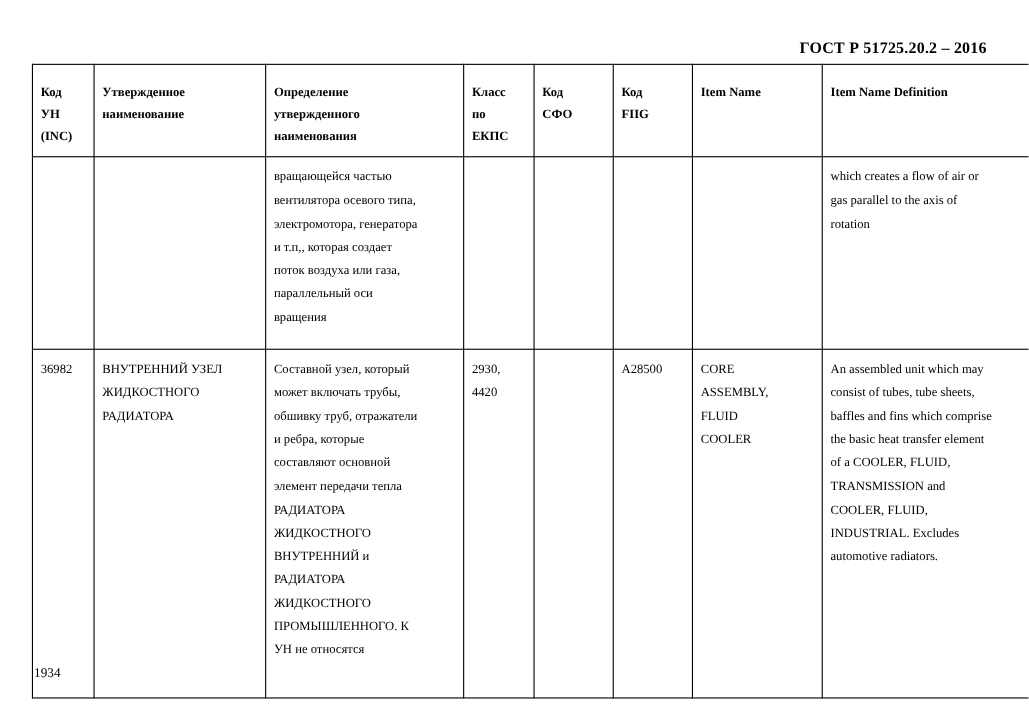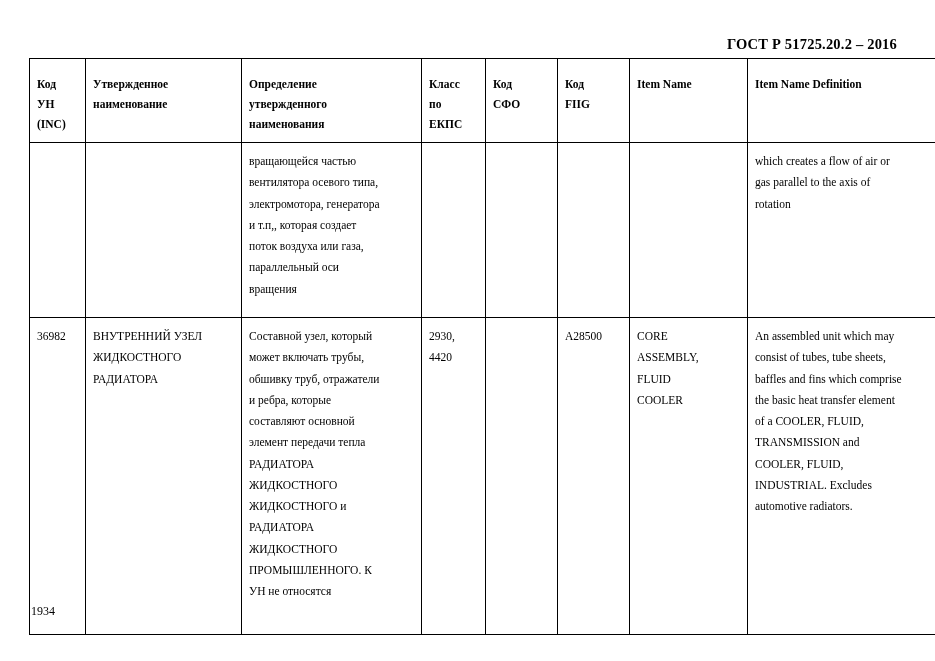--- a/index.html
+++ b/index.html
@@ -198,21 +198,21 @@
         <td class="c2">
             <span class="cellwrap">
               <span>Составной узел, который</span>
               <span>может включать трубы,</span>
               <span>обшивку труб, отражатели</span>
               <span>и ребра, которые</span>
               <span>составляют основной</span>
               <span>элемент передачи тепла</span>
               <span>РАДИАТОРА</span>
               <span>ЖИДКОСТНОГО</span>
-              <span>ЖИДКОСТНОГО и</span>
+              <span>ВНУТРЕННИЙ и</span>
               <span>РАДИАТОРА</span>
               <span>ЖИДКОСТНОГО</span>
               <span>ПРОМЫШЛЕННОГО. К</span>
               <span>УН не относятся</span>
             </span>
           </td>
         <td class="c3">
             <span class="cellwrap">
               <span>2930,</span>
               <span>4420</span>

